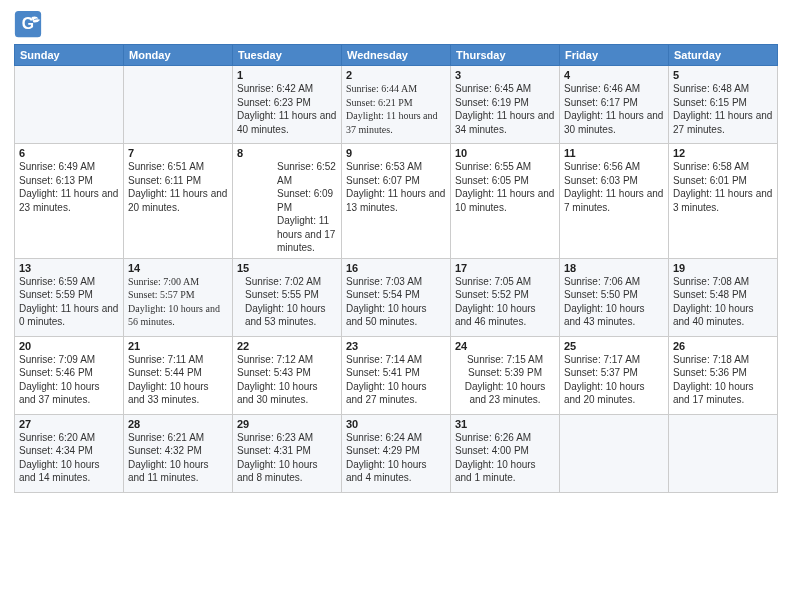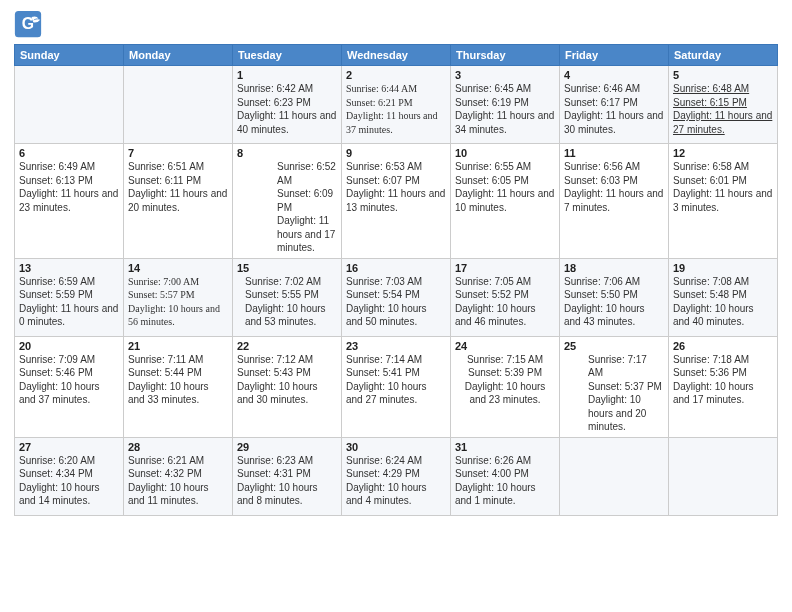--- a/index.html
+++ b/index.html
@@ -152,21 +152,21 @@
 Daylight: 11 hours and 34 minutes.</div>
           </td>
           <td>
             <span class="day-number">4</span>
             <div class="day-content" style="white-space: pre-line;">Sunrise: 6:46 AM
 Sunset: 6:17 PM
 Daylight: 11 hours and 30 minutes.</div>
           </td>
           <td>
             <span class="day-number">5</span>
-            <div class="day-content" style="white-space: pre-line; text-decoration: underline;">Sunrise: 6:48 AM
+            <div class="day-content" style="white-space: pre-line;">Sunrise: 6:48 AM
 Sunset: 6:15 PM
 Daylight: 11 hours and 27 minutes.</div>
           </td>
         </tr>
         <tr>
           <td>
             <span class="day-number">6</span>
             <div class="day-content" style="white-space: pre-line;">Sunrise: 6:49 AM
 Sunset: 6:13 PM
 Daylight: 11 hours and 23 minutes.</div>
@@ -278,21 +278,21 @@
 Daylight: 10 hours and 27 minutes.</div>
           </td>
           <td>
             <span class="day-number">24</span>
             <div class="day-content" style="white-space: pre-line; text-align: center;">Sunrise: 7:15 AM
 Sunset: 5:39 PM
 Daylight: 10 hours and 23 minutes.</div>
           </td>
           <td>
             <span class="day-number">25</span>
-            <div class="day-content" style="white-space: pre-line; margin-left: 24px;">Sunrise: 7:17 AM
+            <div class="day-content" style="white-space: pre-line;">Sunrise: 7:17 AM
 Sunset: 5:37 PM
 Daylight: 10 hours and 20 minutes.</div>
           </td>
           <td>
             <span class="day-number">26</span>
             <div class="day-content" style="white-space: pre-line;">Sunrise: 7:18 AM
 Sunset: 5:36 PM
 Daylight: 10 hours and 17 minutes.</div>
           </td>
         </tr>

